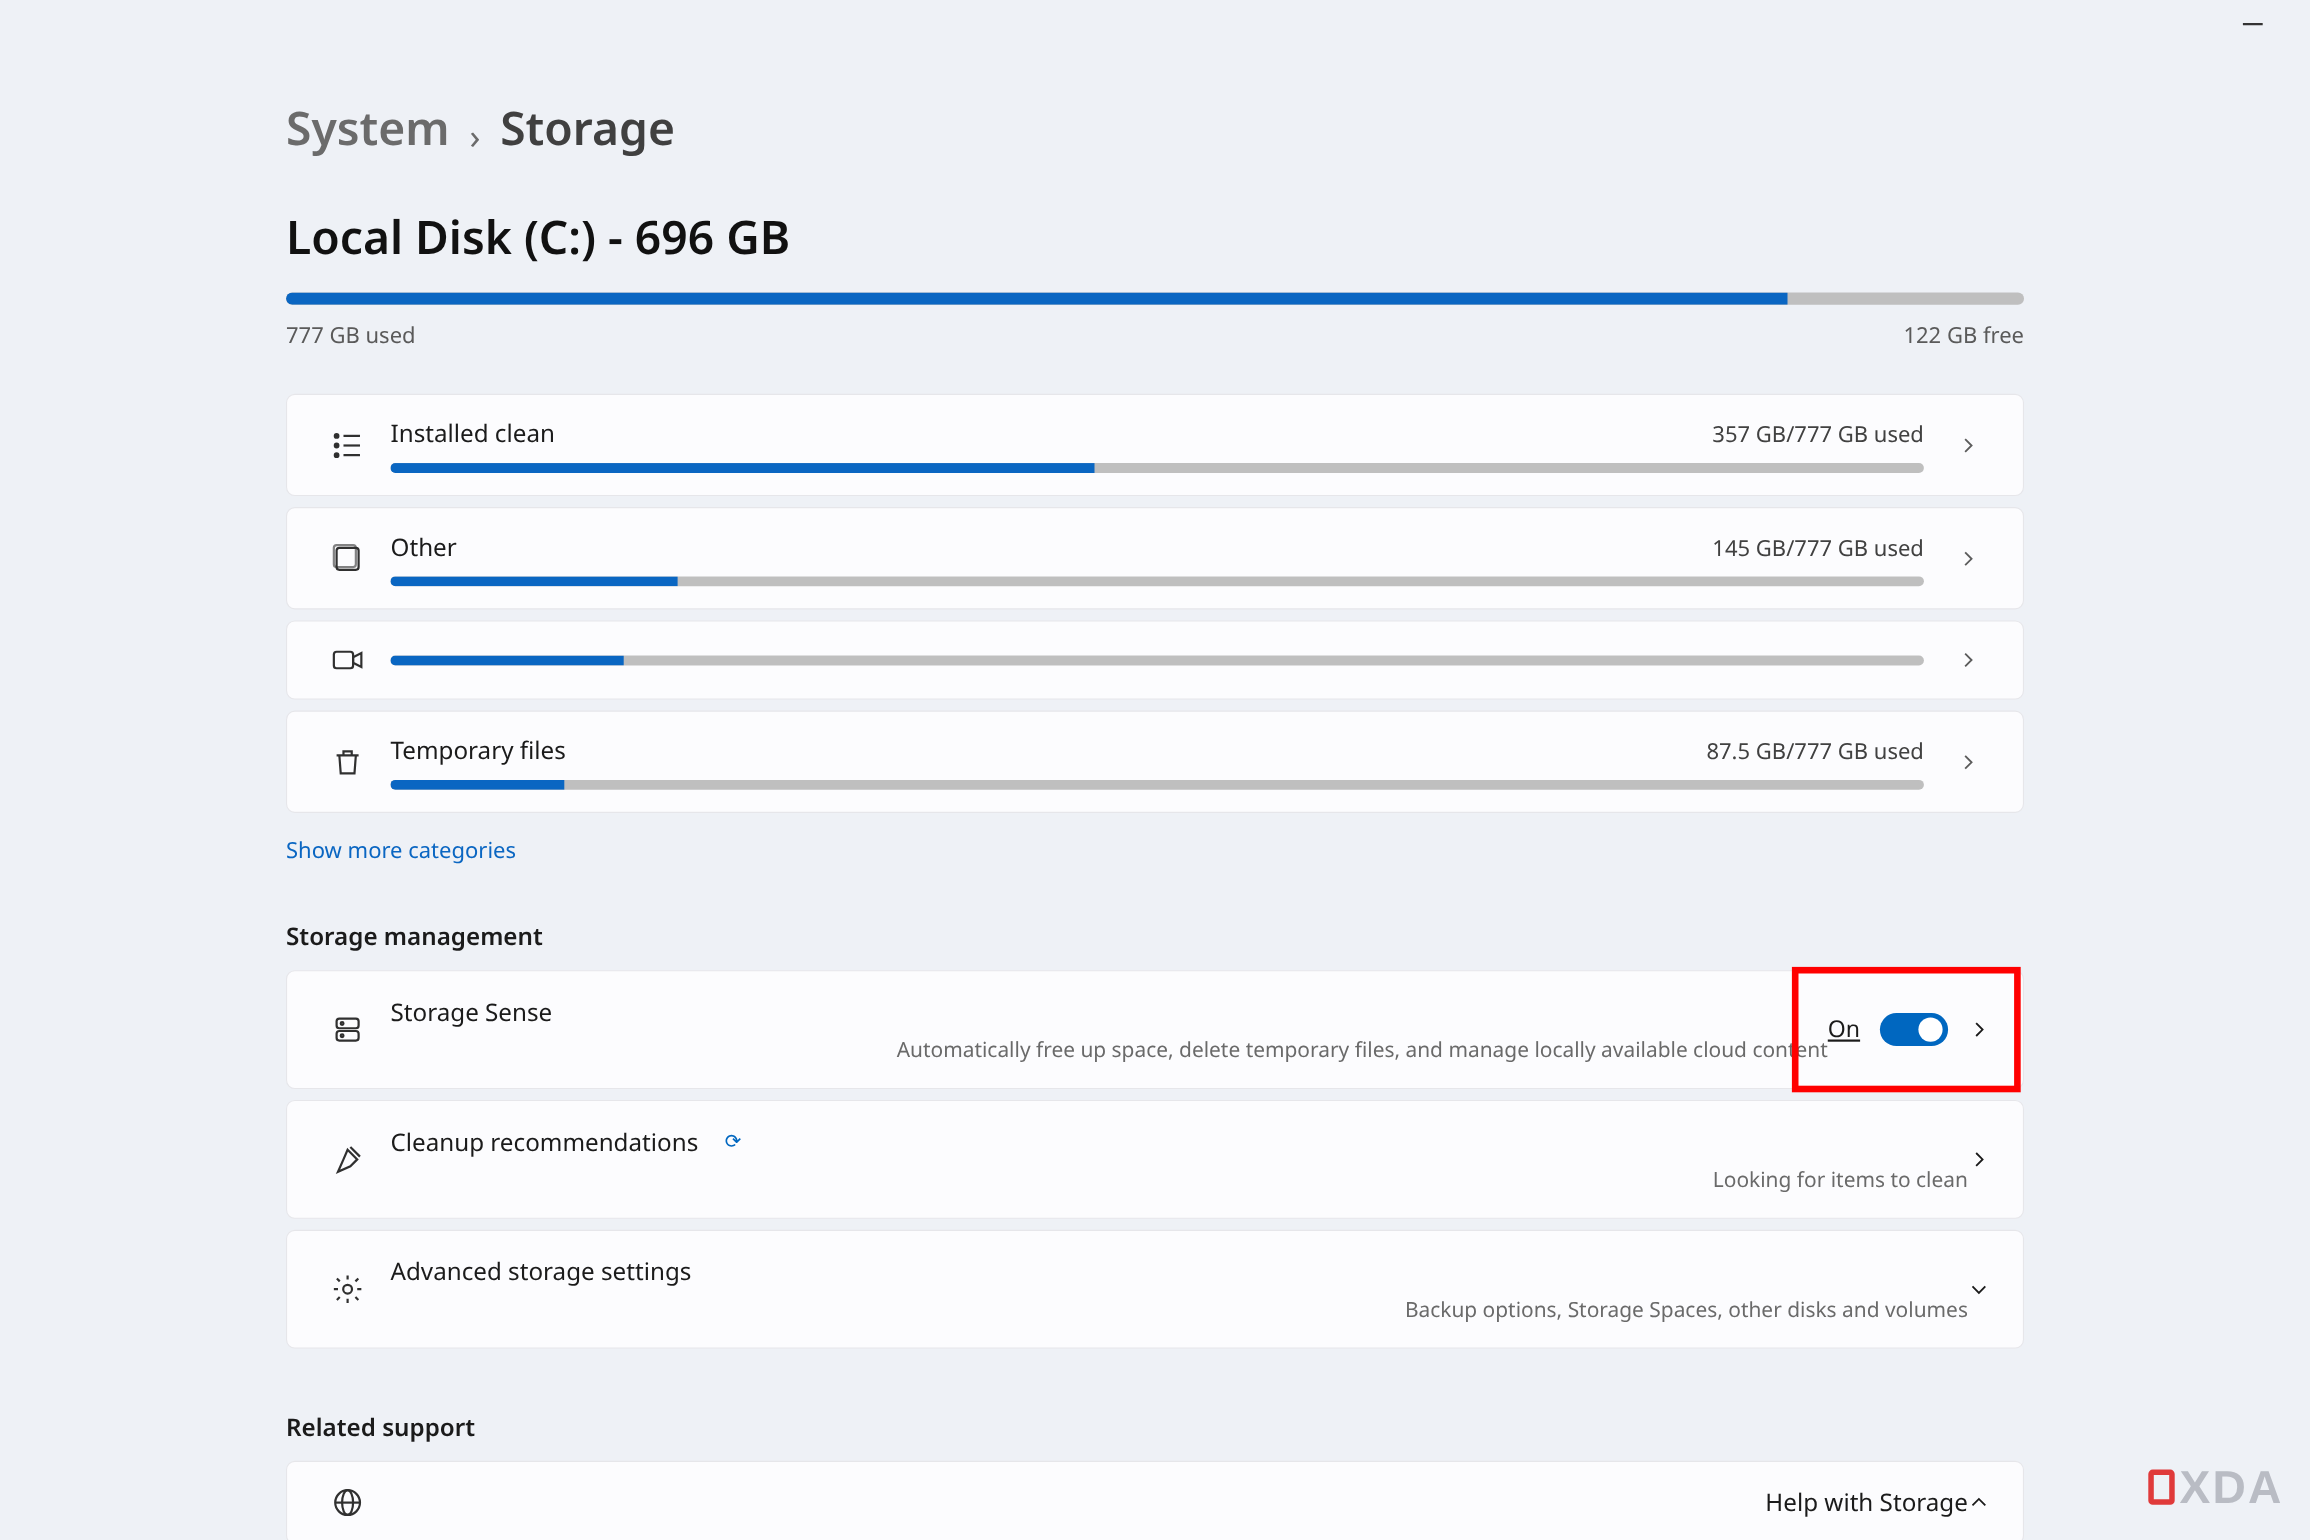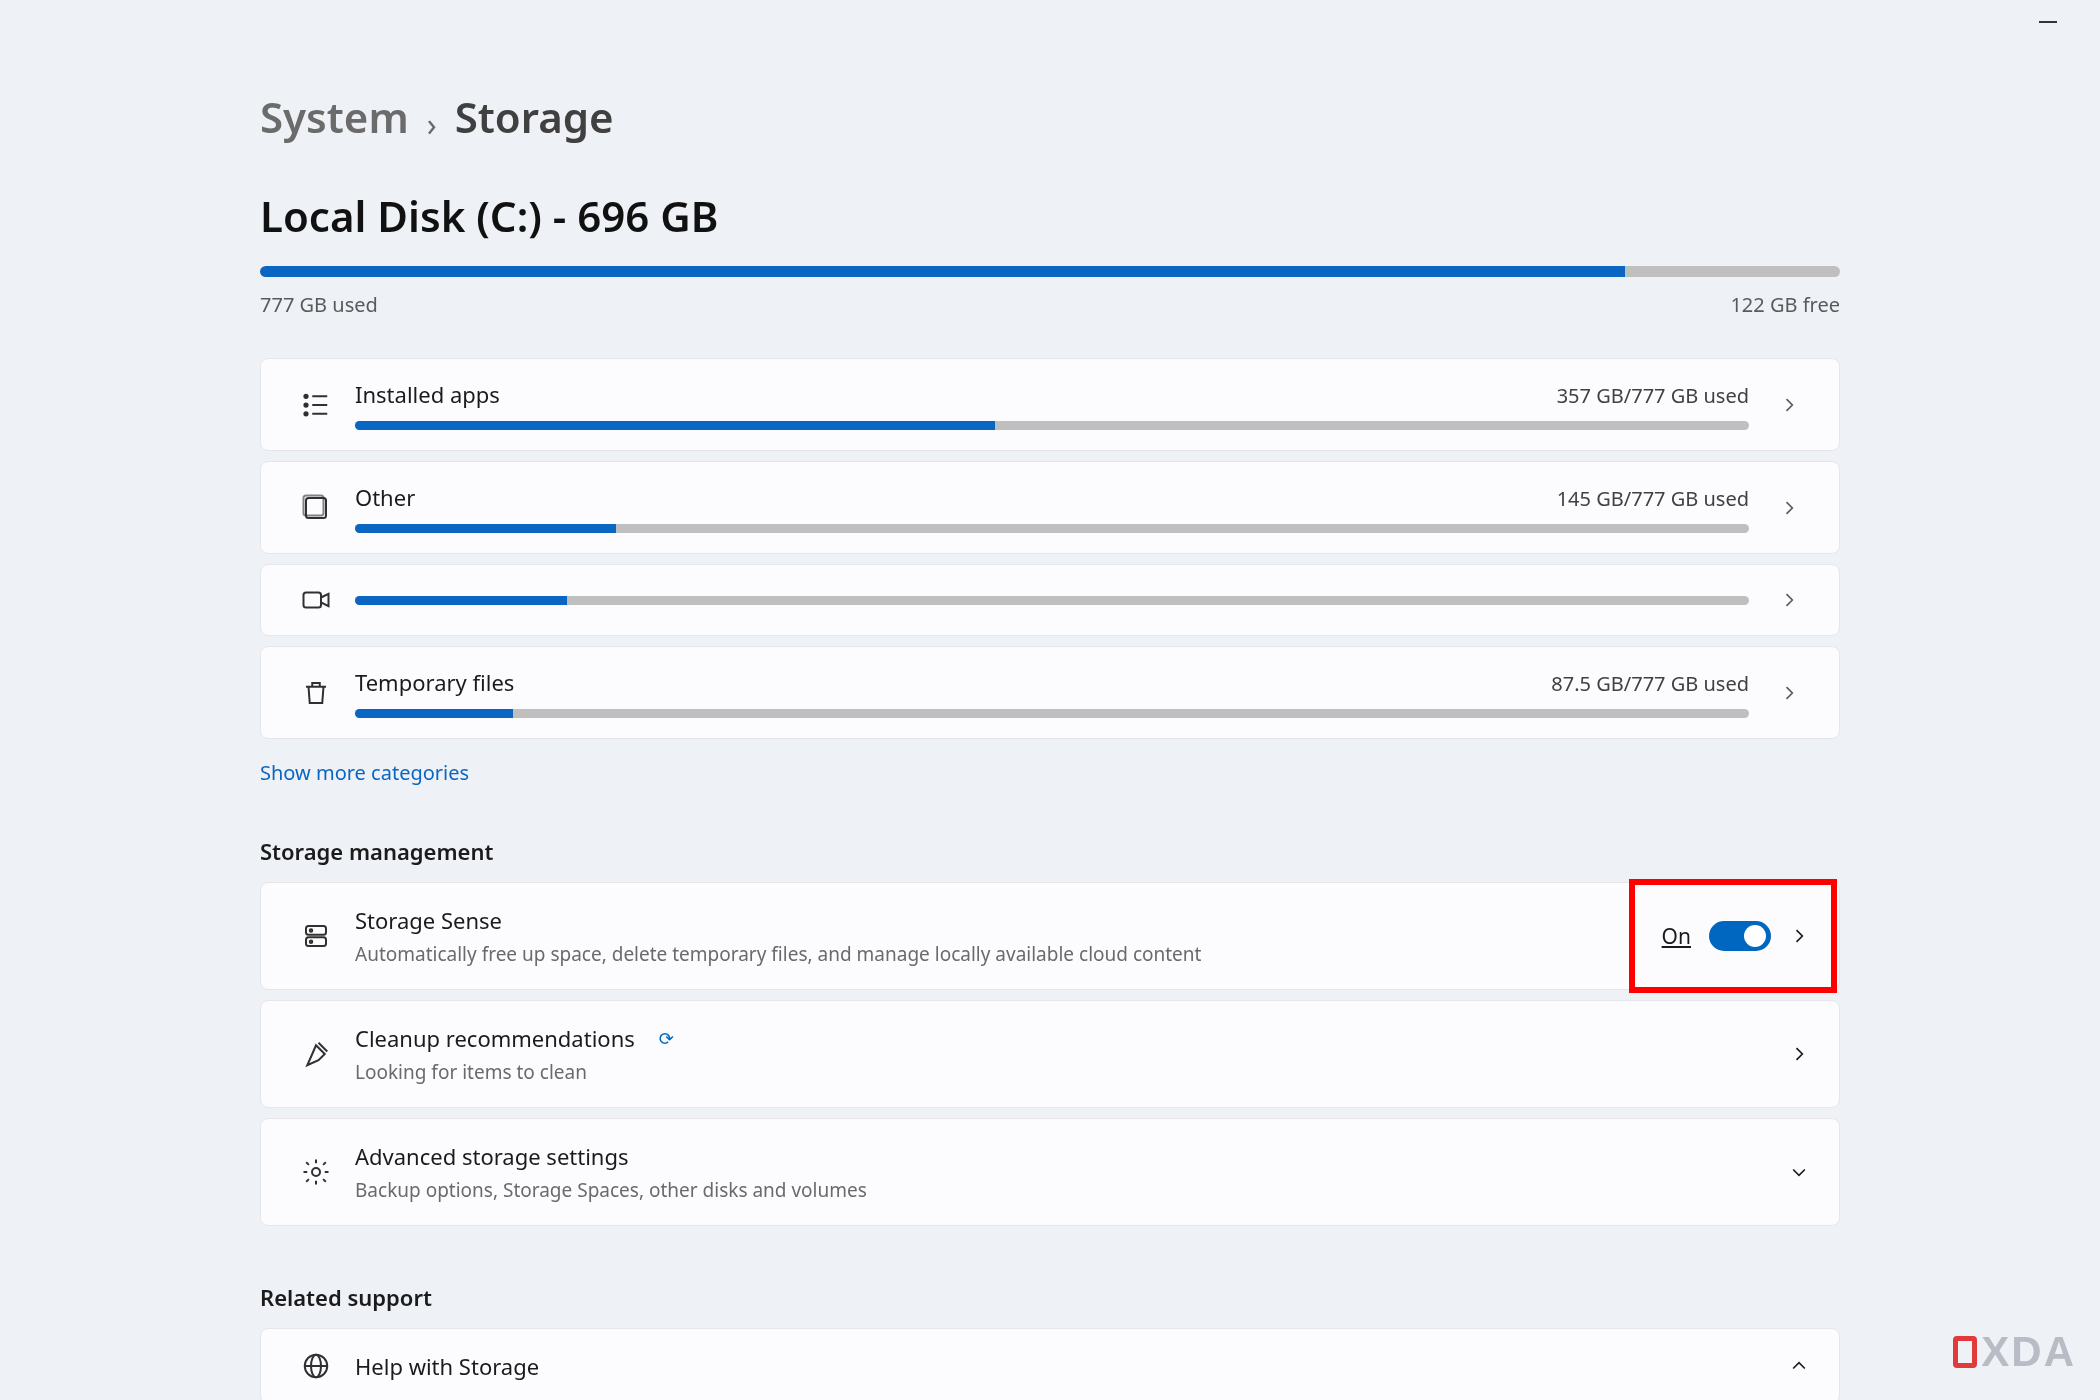--- a/index.html
+++ b/index.html
@@ -145,20 +145,21 @@
   .mgmt-card .icon {
     width: 50px;
     display: flex;
     justify-content: center;
     color: #303030;
     flex: 0 0 50px;
   }
   .mgmt-card .body {
     flex: 1 1 auto;
     margin-left: 14px;
+    text-align: right;
   }
   .mgmt-card .title { font-size: 22px; color: #1b1b1b; }
   .mgmt-card .subtitle { font-size: 19px; color: #6a6a6a; margin-top: 6px; }
   .mgmt-card .right {
     display: flex;
     align-items: center;
     gap: 18px;
     text-decoration: underline;
   }
   .toggle-label { font-size: 21px; color: #1b1b1b; }
@@ -245,21 +246,21 @@
             <circle cx="4" cy="5" r="1.3" fill="currentColor"></circle>
             <circle cx="4" cy="12" r="1.3" fill="currentColor"></circle>
             <circle cx="4" cy="19" r="1.3" fill="currentColor"></circle>
             <line x1="9" y1="5" x2="21" y2="5"></line>
             <line x1="9" y1="12" x2="21" y2="12"></line>
             <line x1="9" y1="19" x2="21" y2="19"></line>
           </svg>
         </div>
         <div class="body">
           <div class="row1">
-            <span class="title">Installed apps</span>
+            <span class="title">Installed clean</span>
             <span class="usage">357 GB/777 GB used</span>
           </div>
           <div class="mini-bar">
             <div class="fill" style="width:45.9%"></div>
           </div>
         </div>
         <div class="chev">
           <svg width="20" height="20" viewBox="0 0 24 24" fill="none" stroke="currentColor" stroke-width="2">
             <polyline points="9 5 16 12 9 19"></polyline>
           </svg>

